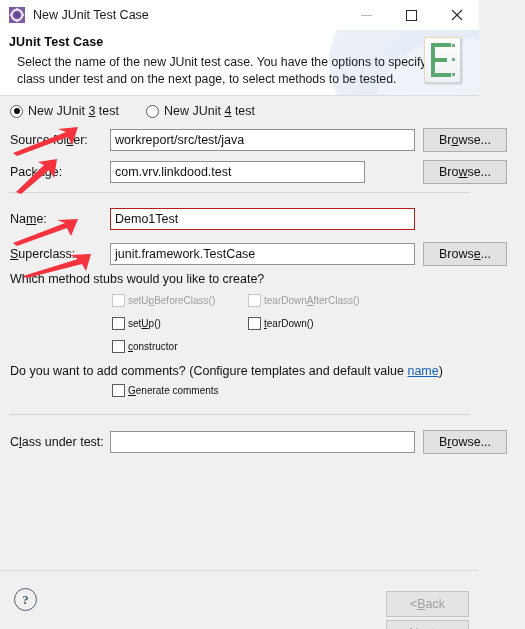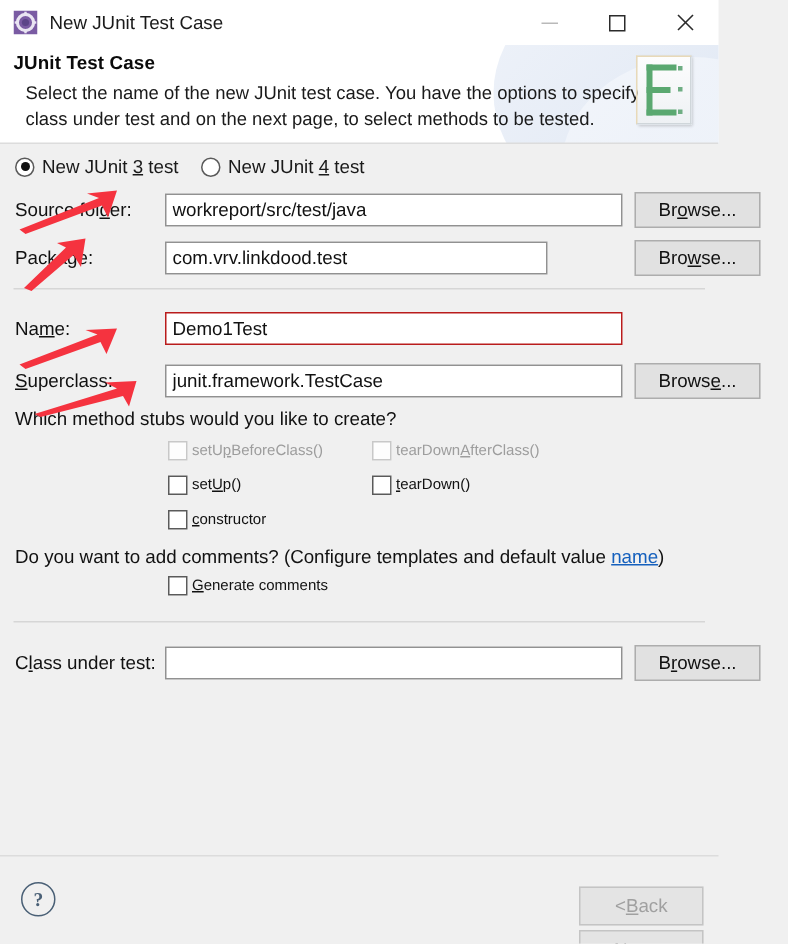--- a/index.html
+++ b/index.html
@@ -122,21 +122,21 @@
   
   .body {
     flex: 1 1 auto;
     position: relative;
     background: #f0f0f0;
     padding: 0;
   }
 
   .radio-row {
     position: absolute; left: 10px; top: 8px;
-    display: flex; align-items: center; gap: 15px;
+    display: flex; align-items: center; gap: 27px;
   }
   .radio-item { display: flex; align-items: center; gap: 5px; }
   .radio {
     width: 13px; height: 13px; border-radius: 50%;
     border: 1px solid #5a5a5a; background: #fff;
     box-sizing: border-box; position: relative; flex: 0 0 13px;
   }
   .radio.checked::after {
     content: ""; position: absolute;
     left: 2.5px; top: 2.5px; width: 6px; height: 6px;

